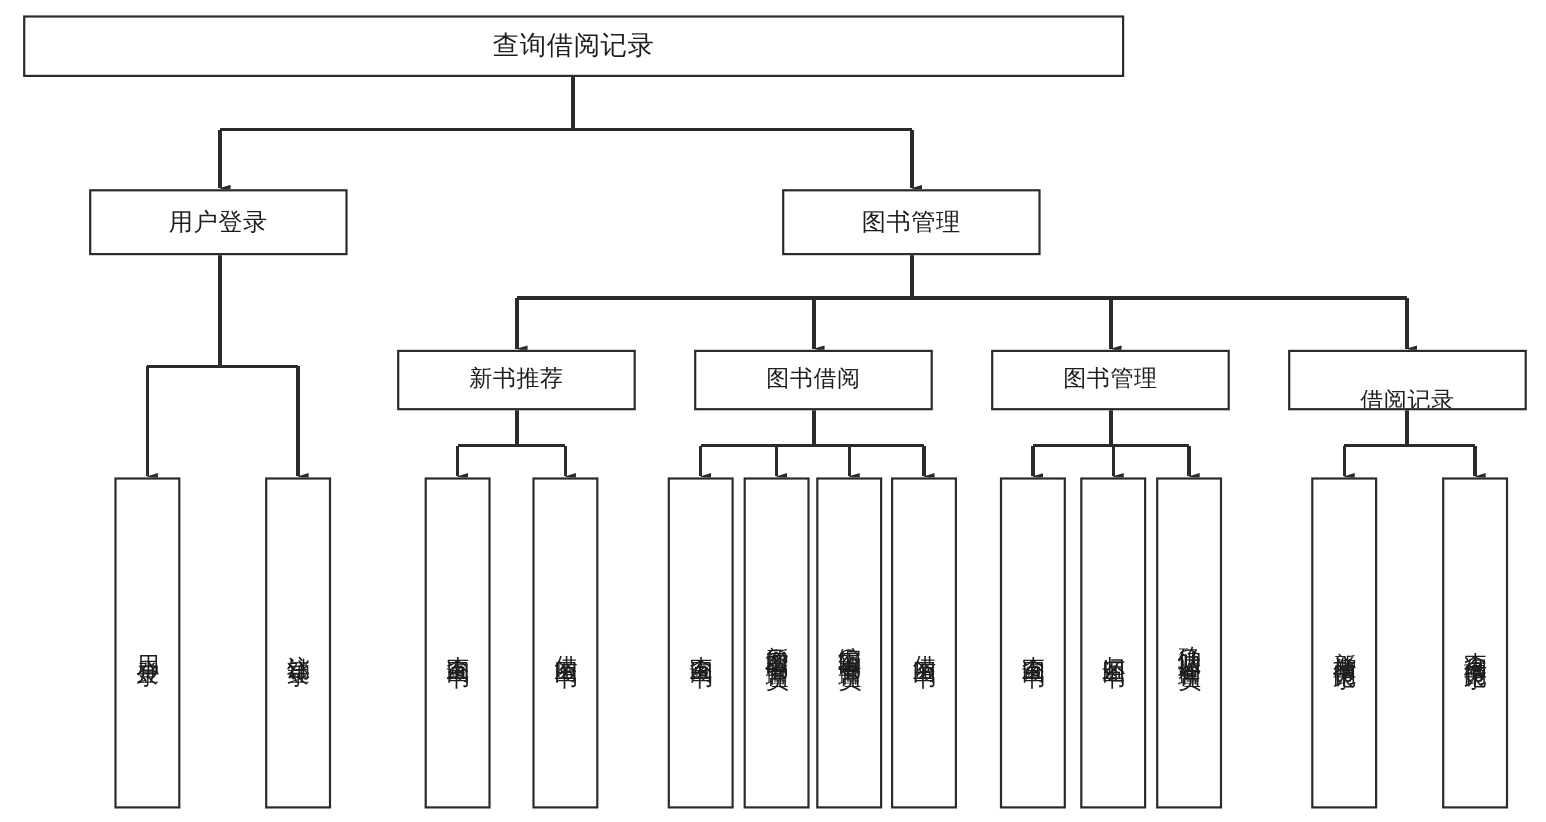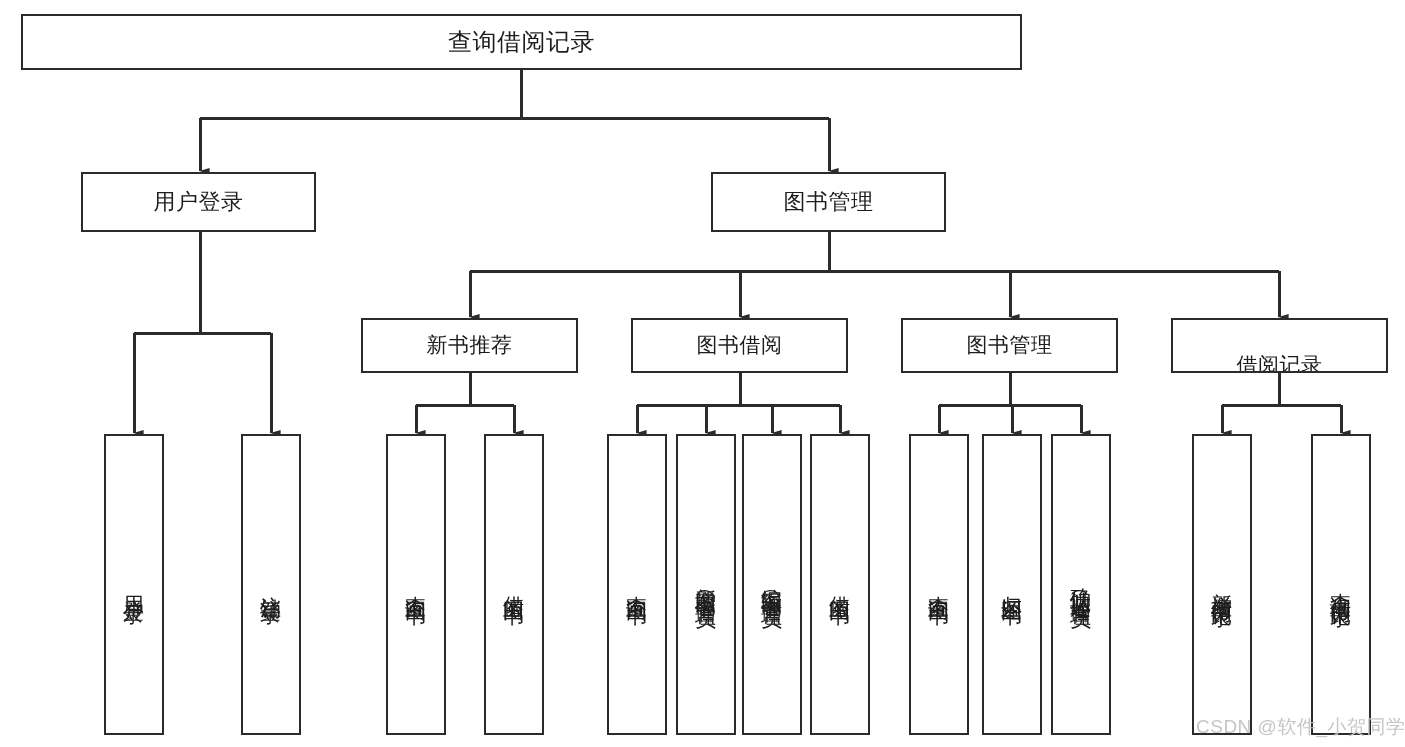--- a/index.html
+++ b/index.html
@@ -168,15 +168,14 @@
         <span class="node-label" style="color: rgb(29, 29, 29);">确认归还（管理员）</span>
       </div>
       <div class="node-box level-3" style="left: 1192px; top: 434px; width: 60px; height: 301px; border-color: rgb(43, 43, 43);">
         <span class="node-label" style="color: rgb(29, 29, 29);">新增借阅记录</span>
       </div>
       <div class="node-box level-3" style="left: 1311px; top: 434px; width: 60px; height: 301px; border-color: rgb(43, 43, 43);">
         <span class="node-label" style="color: rgb(29, 29, 29);">查询借阅记录</span>
       </div>
     </div>
 
-  <div class="watermark" style="left: 1196px; top: 714px; color: rgb(198, 198, 198);">CSDN @软件_小贺同学</div>
 
 </div>
 
 </body></html>

